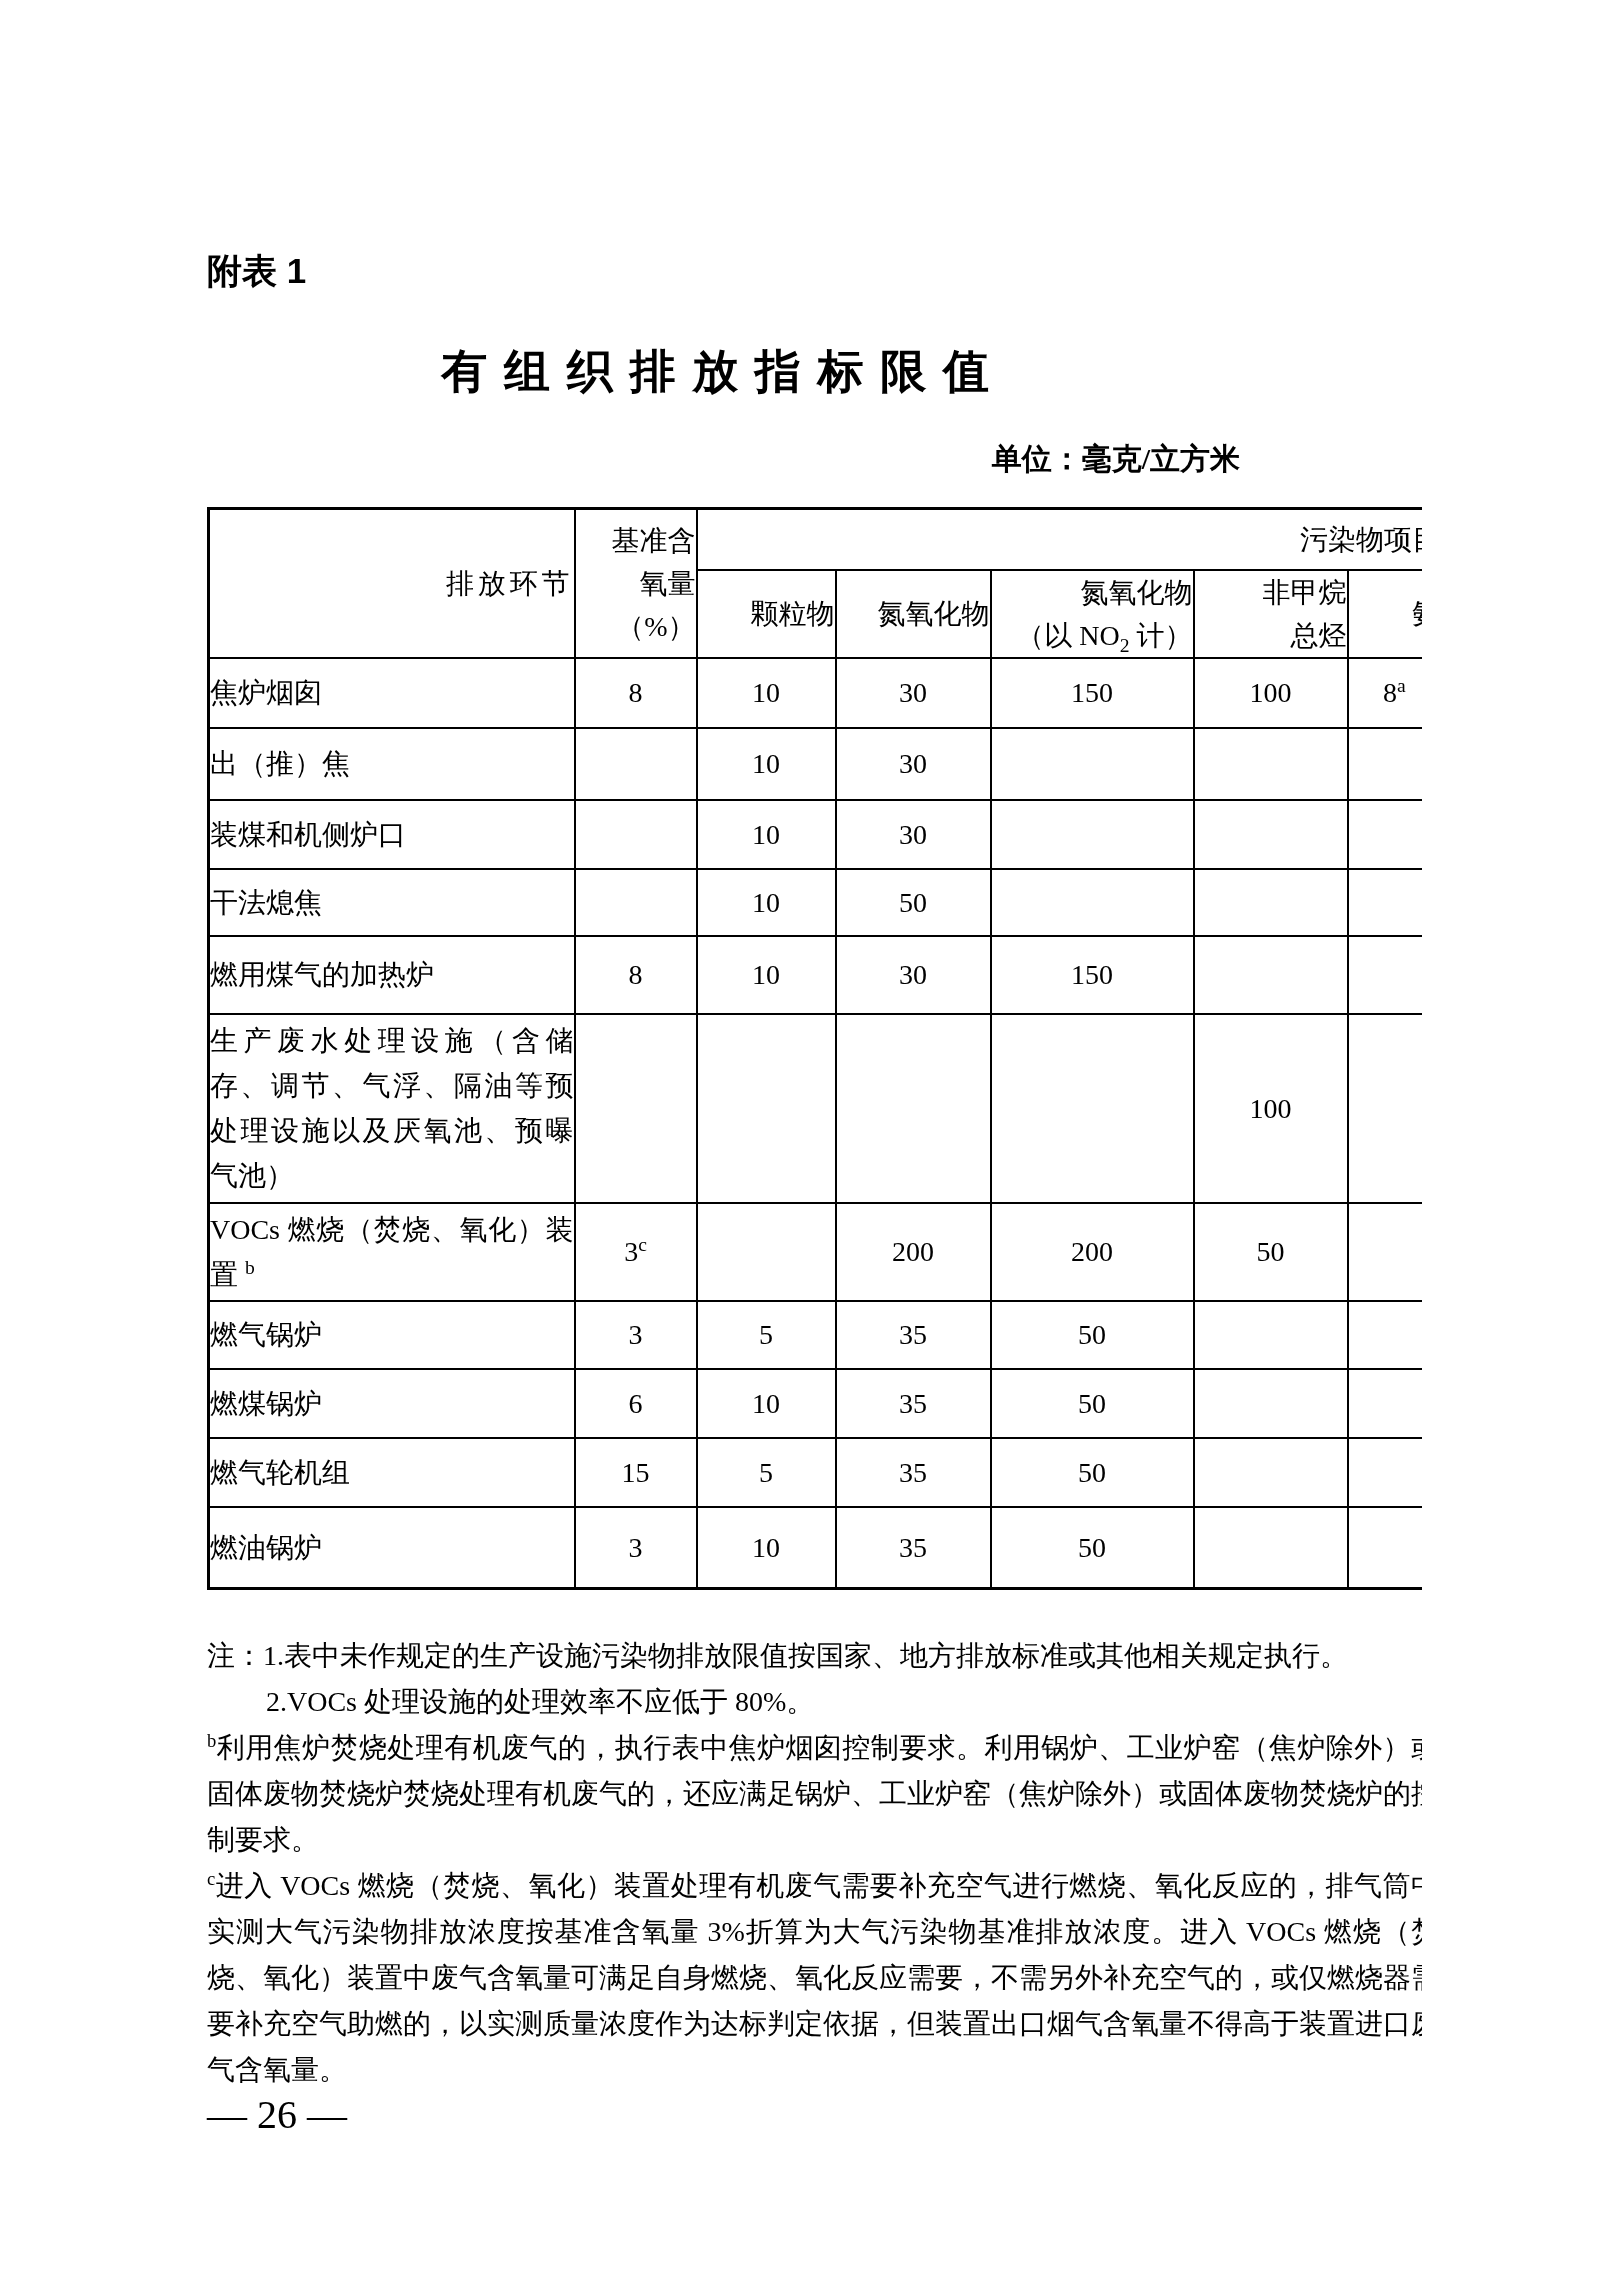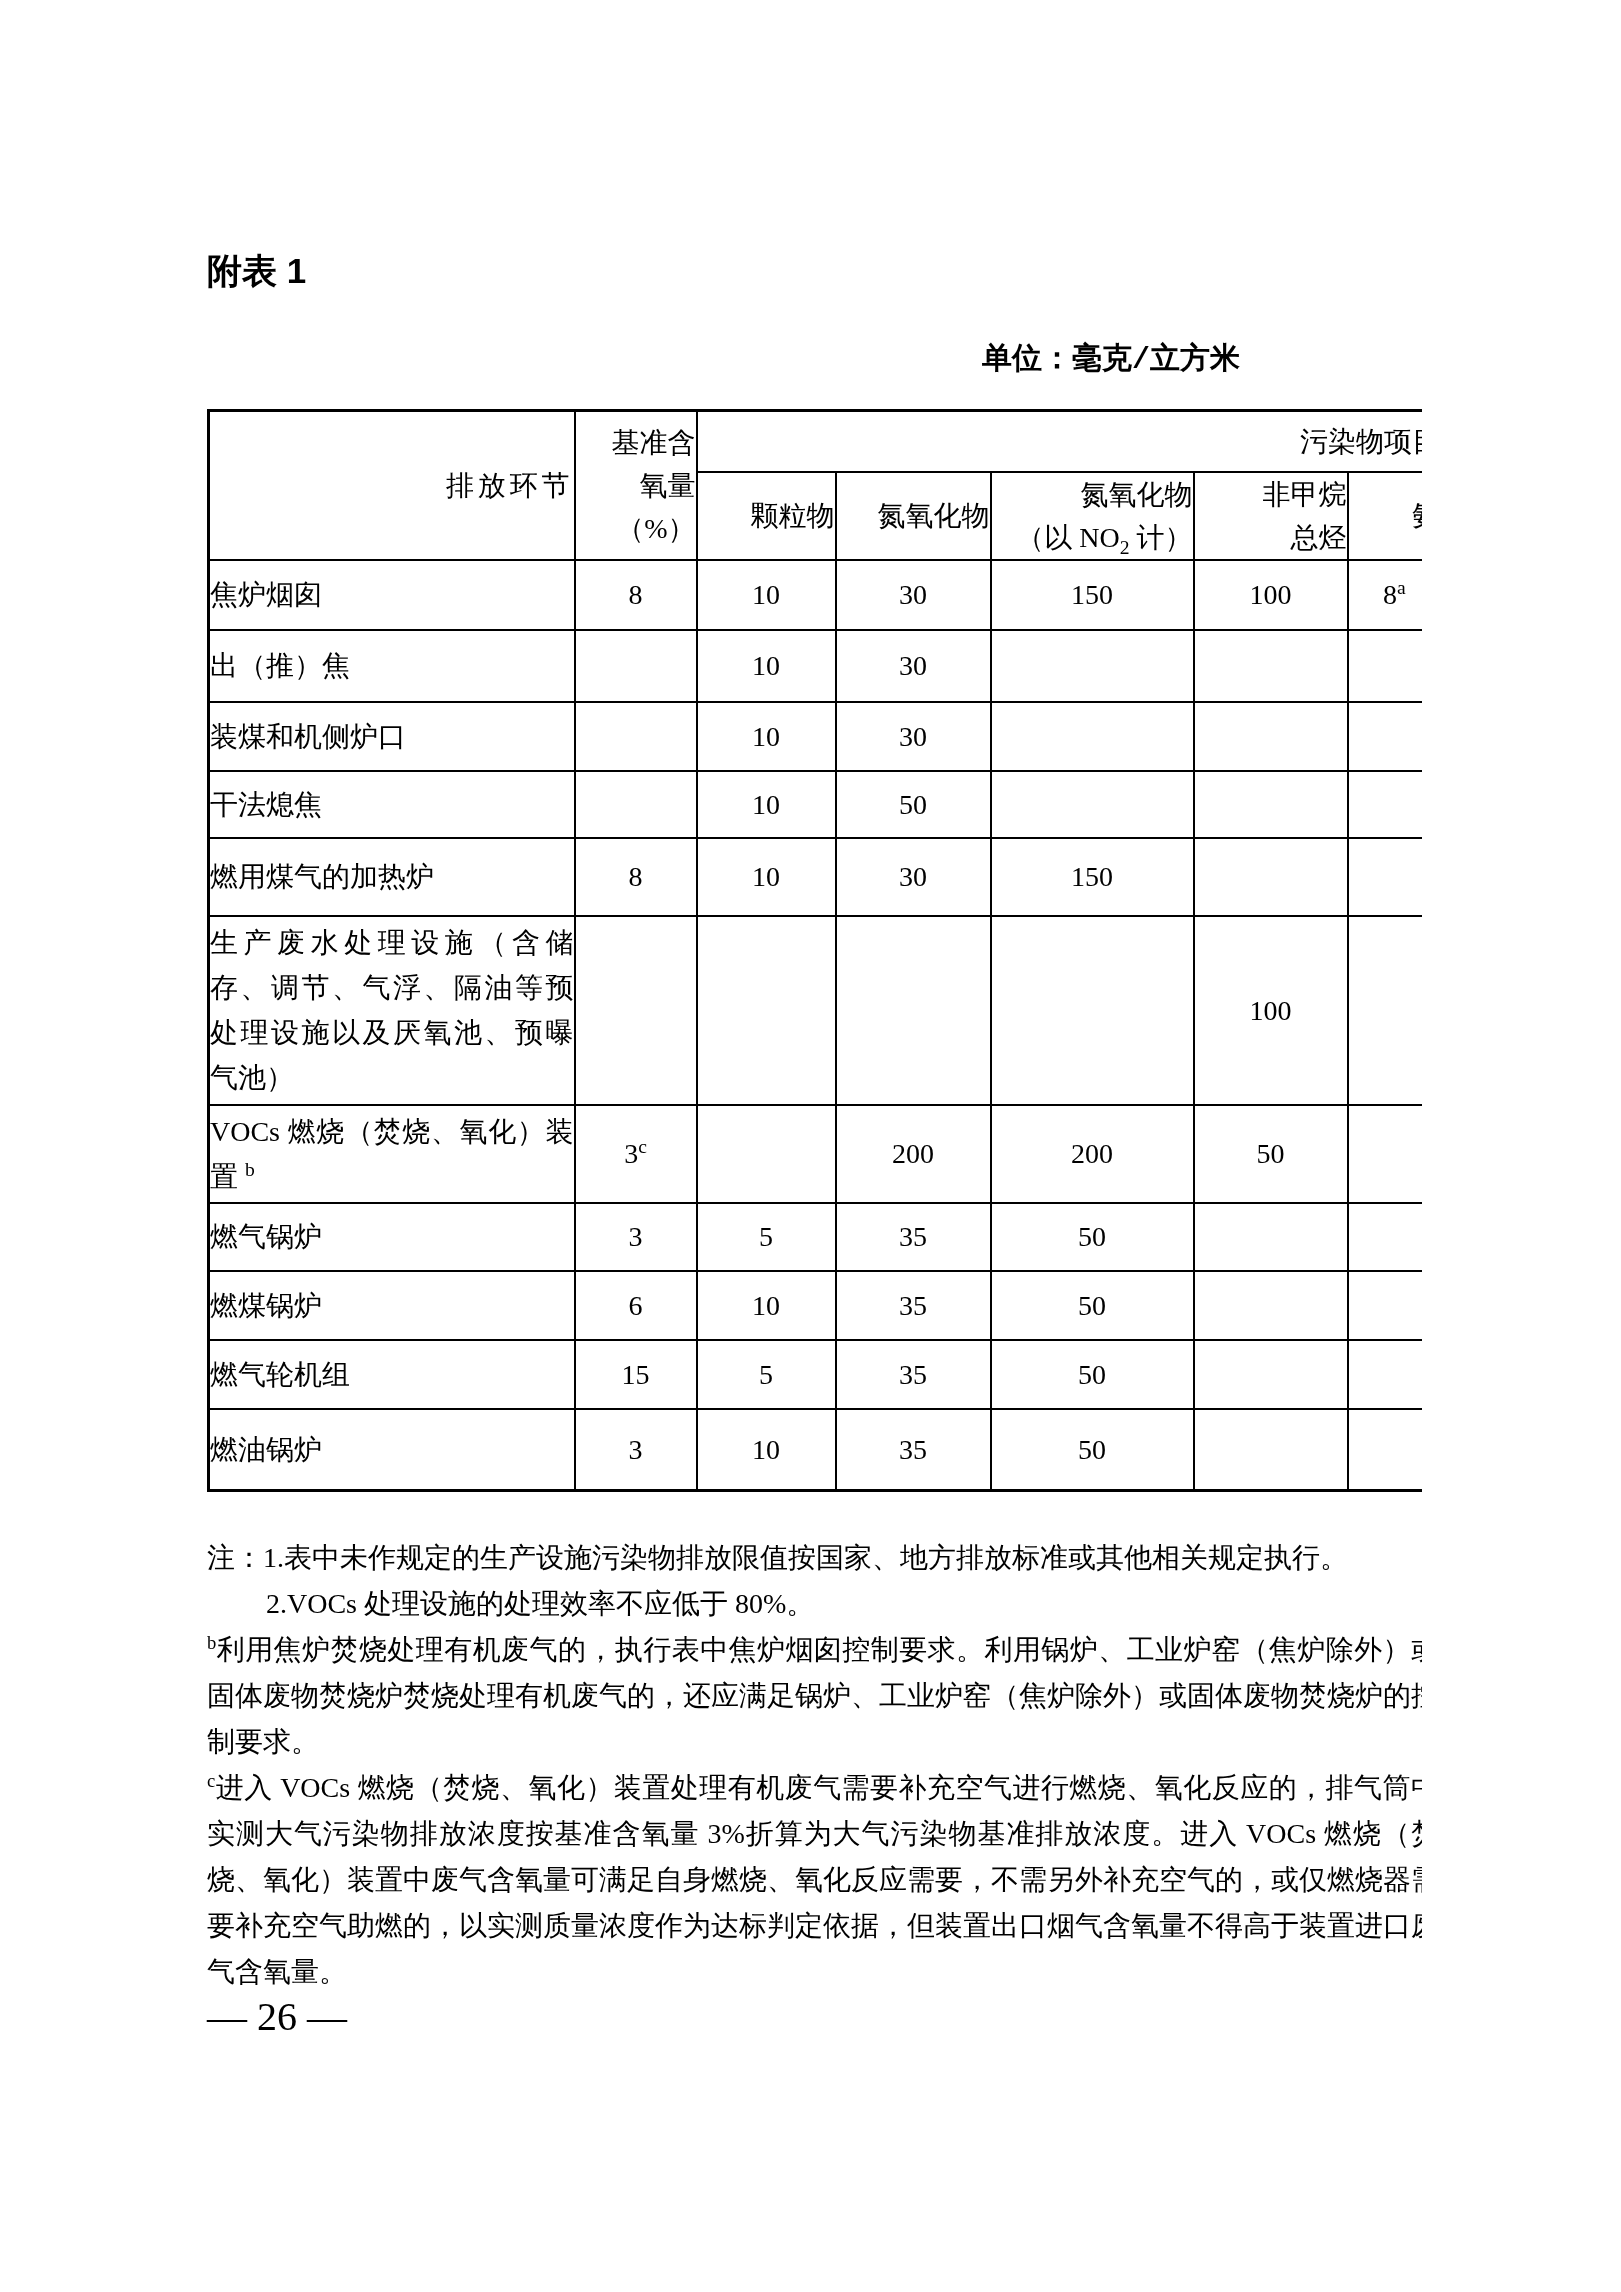--- a/index.html
+++ b/index.html
@@ -28,21 +28,21 @@
   .title {
     font-family: "Liberation Sans", "DejaVu Sans", sans-serif;
     font-weight: bold;
     font-size: 46px;
     line-height: 65px;
     letter-spacing: 16.7px;
     text-align: center;
     margin: 0 0 33px 0;
   }
   .unit {
-    font-family: Liberation Mono, monospace;
+    font-family: Liberation Serif, serif;
     font-weight: bold;
     font-size: 30px;
     line-height: 43px;
     text-align: right;
     margin: 0 0 27.4px 0;
   }
   table.limits {
     border-collapse: collapse;
     table-layout: fixed;
     width: 1232px;
@@ -99,20 +99,21 @@
     line-height: 43px;
   }
 </style>
 </head>
 <body>
 
 <div class="page">
 
   <div class="appendix">附表 1</div>
 
+  <h1 class="title">有组织排放指标限值</h1>
 
   <div class="unit">单位：毫克/立方米</div>
 
   <table class="limits">
     <colgroup>
       <col style="width:366px">
       <col style="width:122px">
       <col style="width:139px">
       <col style="width:155px">
       <col style="width:203px">

